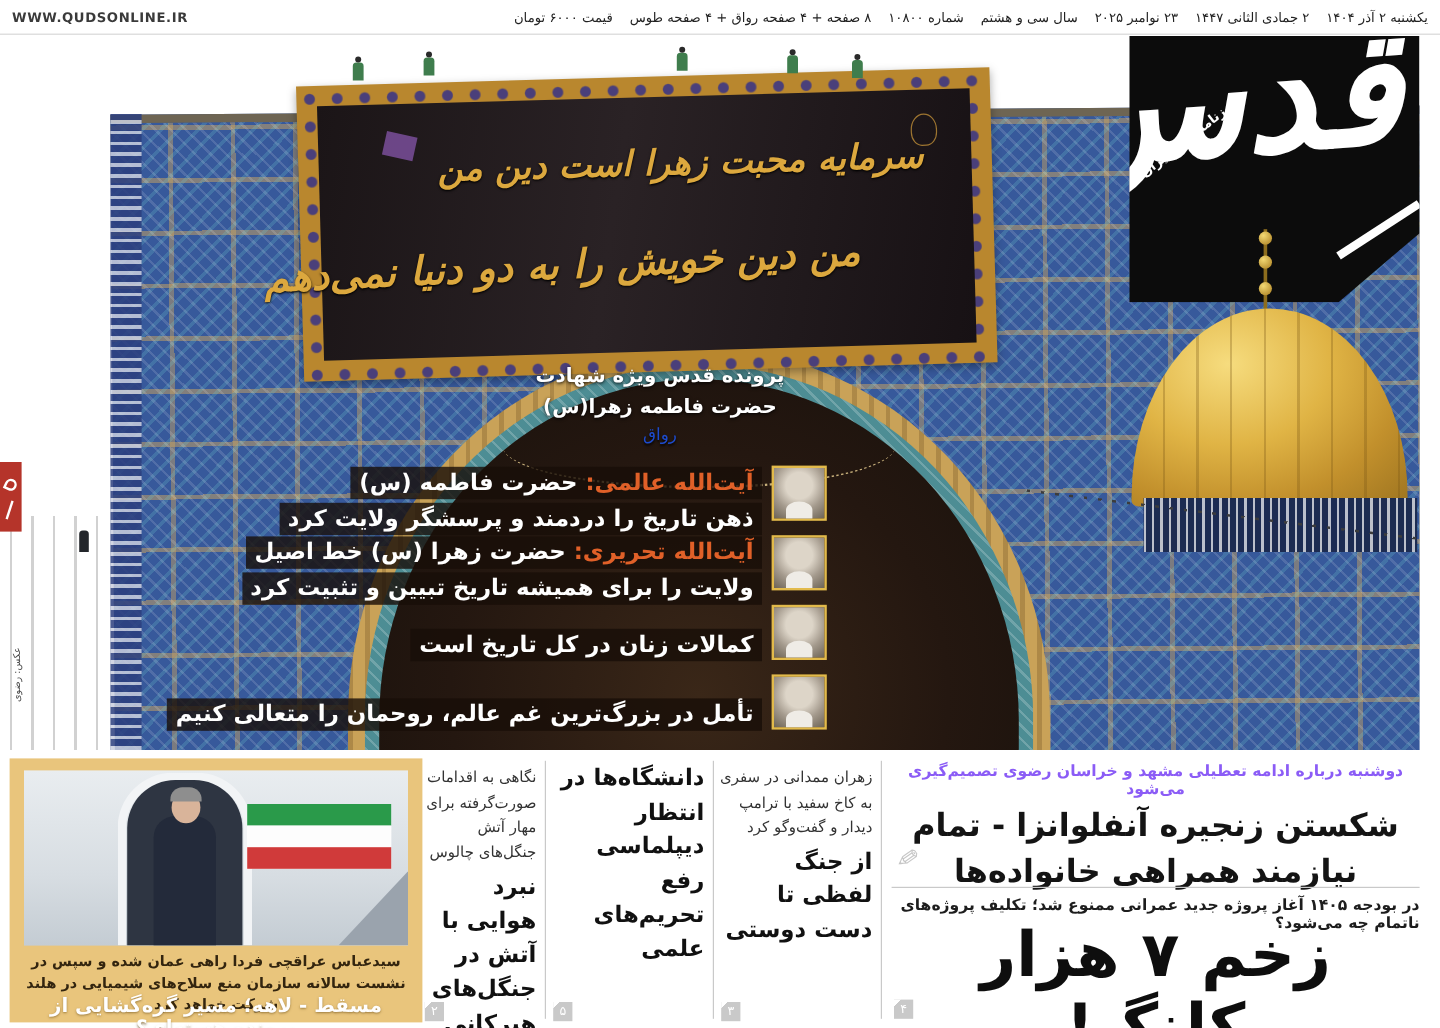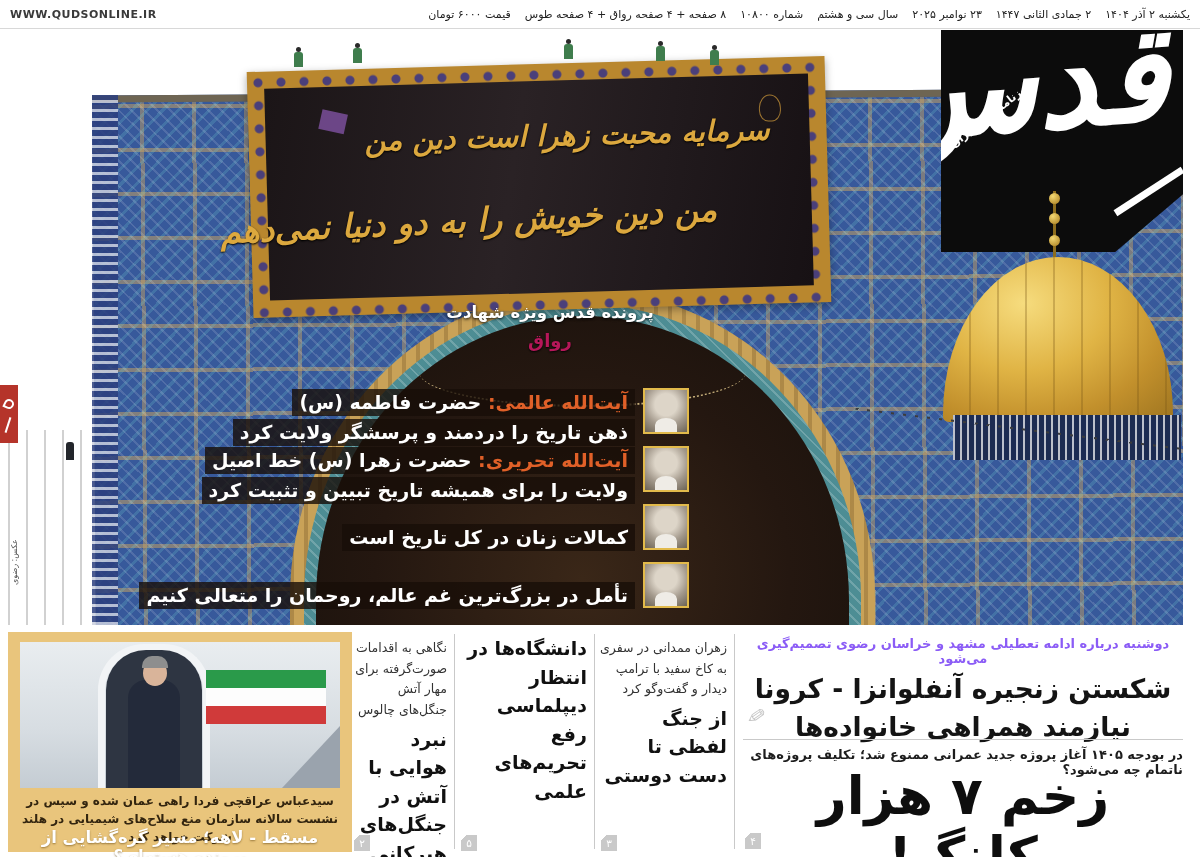--- a/index.html
+++ b/index.html
@@ -99,21 +99,21 @@
   .logo-tagline { position:absolute; right:142px; top:78px; color:#fff; font-size:11px;
     font-weight:bold; transform:rotate(-38deg); white-space:nowrap; }
   .logo-slash { position:absolute; right:-6px; top:158px; width:80px; height:7px; background:#fff;
     transform:rotate(-33deg); z-index:4; }
 
   
   .overlay-title { position:absolute; left:392px; top:270px; width:300px; text-align:center;
     direction:rtl; color:#fff; z-index:6; }
   .overlay-title .l { font-size:16.5px; font-weight:bold; line-height:1.55;
     text-shadow:0 1px 3px rgba(0,0,0,.9); }
-  .ravagh { margin-top:4px; font-size:18px; font-weight:bold; color:#be185d; opacity:.95;
+  .ravagh { margin-top:4px; font-size:14px; font-weight:normal; color:#1d4ed8; opacity:.95;
     text-shadow:0 1px 2px #000; }
 
   
   .quote-row { position:absolute; z-index:6; direction:rtl; }
   .portrait { position:absolute; top:0; right:0; width:46px; height:46px;
     border:2px solid #e2ba4b; background:radial-gradient(circle at 50% 35%, #ddd5c8 0 32%, #a49a8d 62%, #6c6355 100%); }
   .portrait::after { content:""; position:absolute; left:10px; bottom:0; width:22px; height:14px;
     background:#efece6; border-radius:50% 50% 0 0; }
   .qtext { position:absolute; right:54px; top:1px; text-align:right; white-space:nowrap; }
   .qline { display:inline-block; background:rgba(24,14,8,.8); color:#fff; font-size:19px;
@@ -235,20 +235,21 @@
     <div class="lights-string"></div>
 
     <div class="logobox">
       <div class="logo-word">قدس</div>
       <div class="logo-tagline">روزنامه صبح ایران</div>
     </div>
     <div class="logo-slash"></div>
 
     <div class="overlay-title">
       <div class="l">پرونده قدس ویژه شهادت</div>
+      <div class="l">حضرت فاطمه زهرا(س)</div>
       <div class="ravagh">رواق</div>
     </div>
 
     <div class="quote-row" style="left:0; right:494px; top:358px; height:52px;">
       <div class="portrait"></div>
       <div class="qtext">
         <div class="qline"><span class="qname">آیت‌الله عالمی:</span> <span>حضرت فاطمه (س)</span></div><br>
         <div class="qline">ذهن تاریخ را دردمند و پرسشگر ولایت کرد</div>
       </div>
     </div>
@@ -279,21 +280,21 @@
       <i></i>
       <b></b>
     </div>
   <div class="photo-credit">عکس: رضوی</div>
 
   <div class="bottom">
 
     <div class="main-block">
       <div class="flu-kicker">دوشنبه درباره ادامه تعطیلی مشهد و خراسان رضوی تصمیم‌گیری می‌شود</div>
       <div class="flu-head">
-        <div>شکستن زنجیره آنفلوانزا - کرونا</div>
+        <div>شکستن زنجیره آنفلوانزا - تمام</div>
         <div>نیازمند همراهی خانواده‌ها</div>
       </div>
       <div class="pen-icon">✎</div>
       <div class="hline"></div>
       <div class="budget-kicker">در بودجه ۱۴۰۵ آغاز پروژه جدید عمرانی ممنوع شد؛ تکلیف پروژه‌های ناتمام چه می‌شود؟</div>
       <div class="budget-head">زخم ۷ هزار کلنگ!</div>
       <div class="badge" style="bottom:8px;">۴</div>
     </div>
 
     <div class="vline" style="right:448px;"></div>

